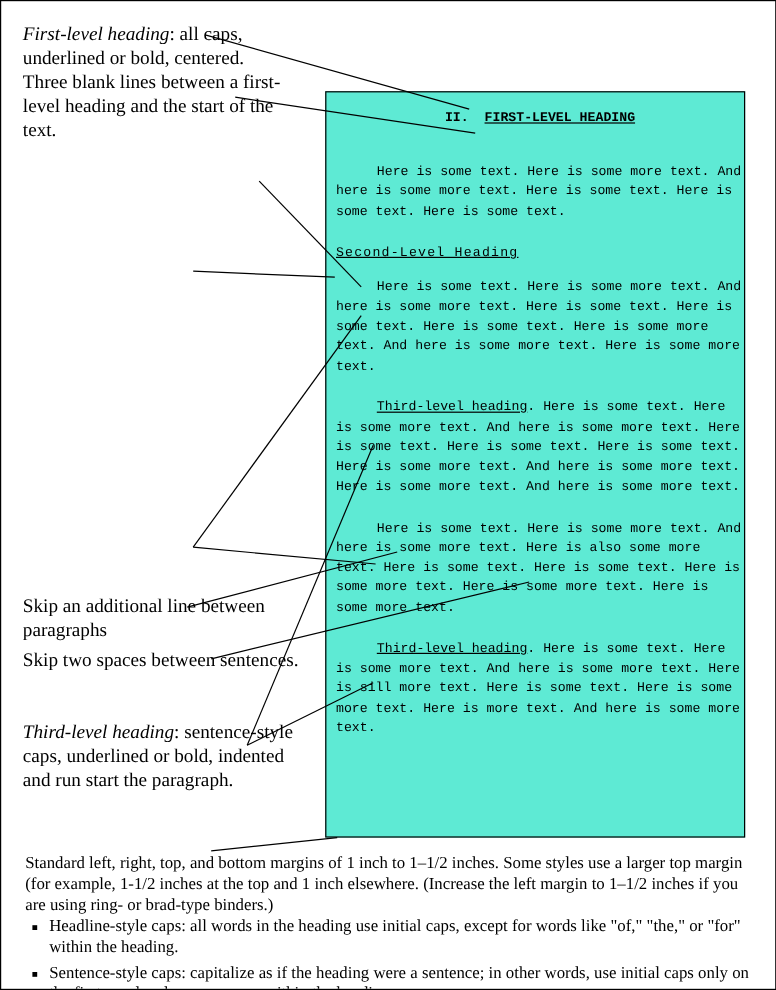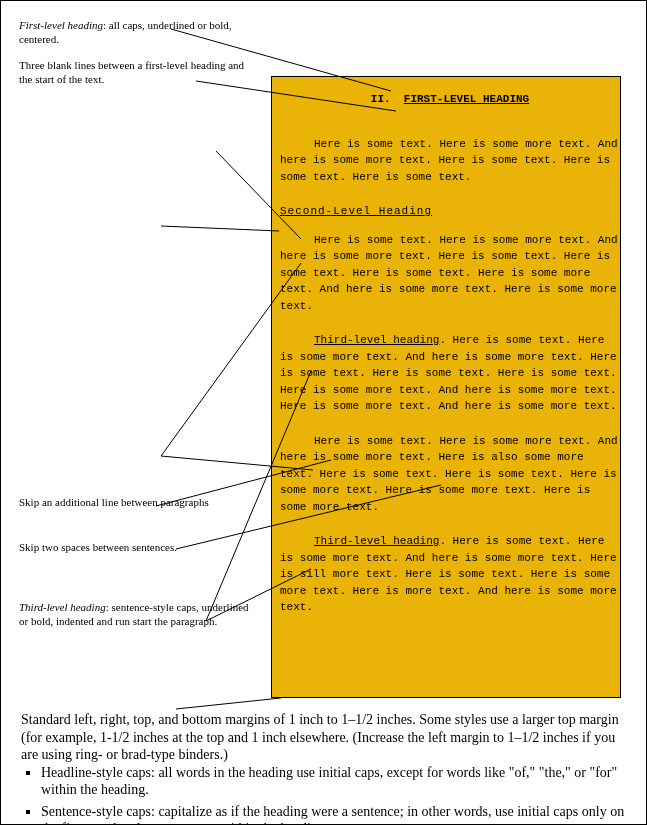--- a/index.html
+++ b/index.html
@@ -13,41 +13,41 @@
   .sheet {
     position: relative;
     width: 647px;
     height: 825px;
     box-sizing: border-box;
     border: 1px solid #000;
     overflow: hidden;
   }
   .callout {
     position: absolute;
-    font-size: 11px;
+    font-size: 16px;
     line-height: 1.25;
     max-width: 230px;
   }
   .callout em {
     font-style: italic;
   }
   .page {
     position: absolute;
     left: 270px;
     top: 75px;
     width: 350px;
     height: 622px;
     border: 1px solid #000;
     box-sizing: border-box;
     padding: 14px 0 12px 8px;
     font-family: "Courier New", Courier, monospace;
     font-size: 11px;
     line-height: 1.5;
     overflow: hidden;
-    background: #eab308;
+    background: #5eead4;
   }
   .h1 {
     text-align: center;
     font-weight: bold;
     margin-bottom: 28px;
   }
   .h1 .ul { text-decoration: underline; }
   .h2 {
     text-decoration: underline;
     margin: 18px 0 12px 0;

